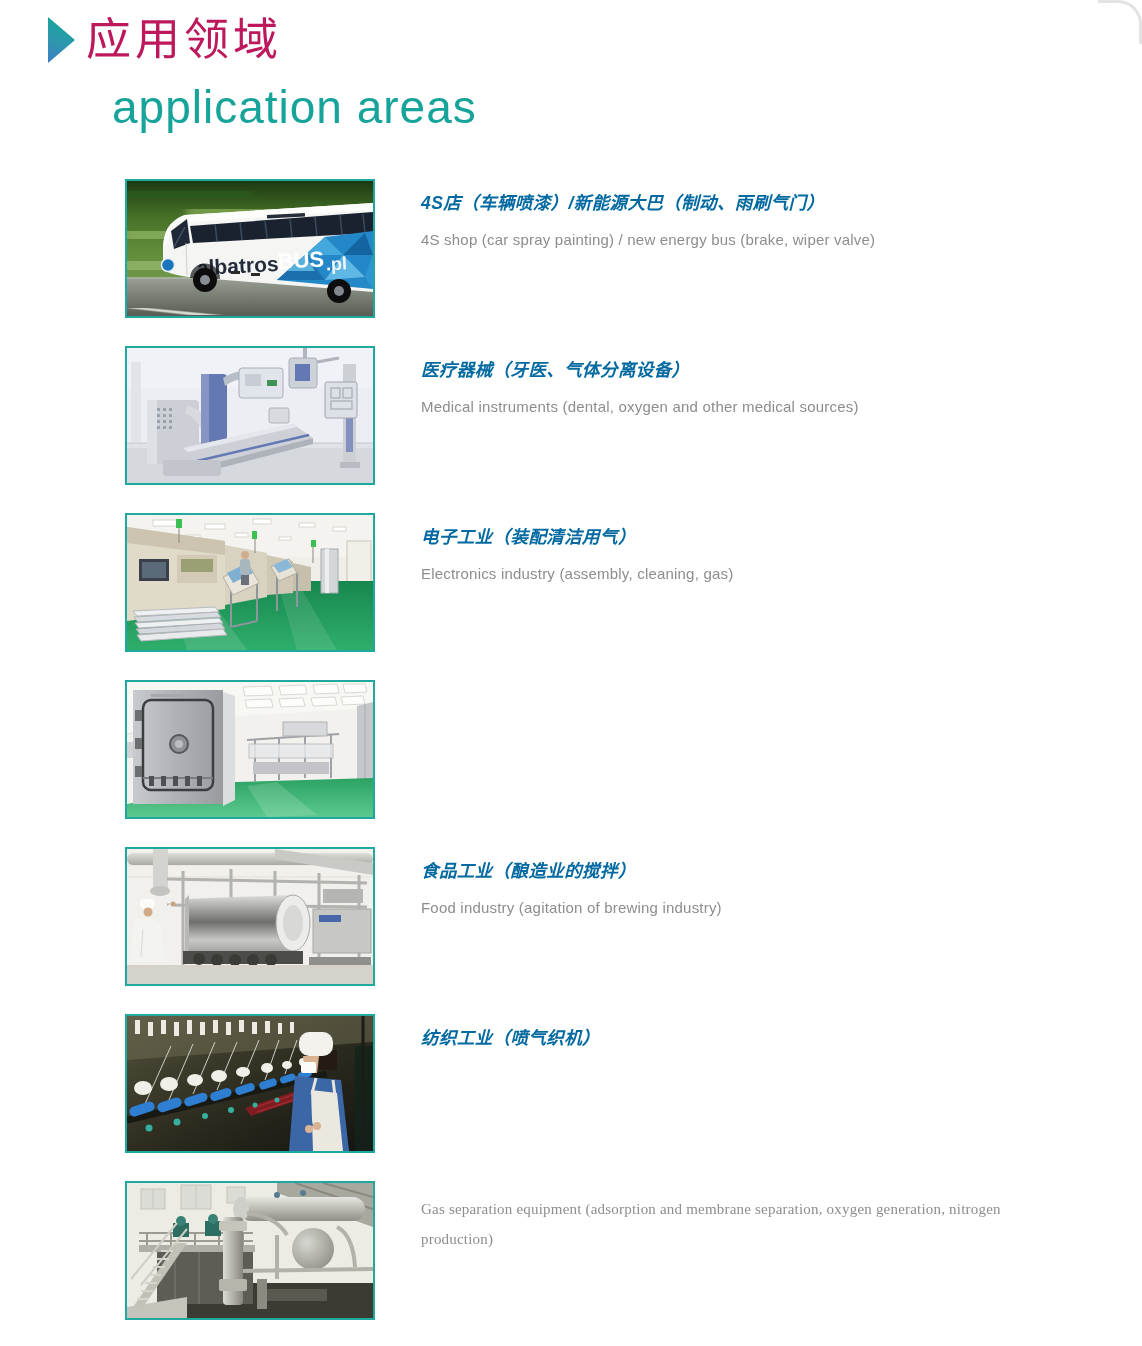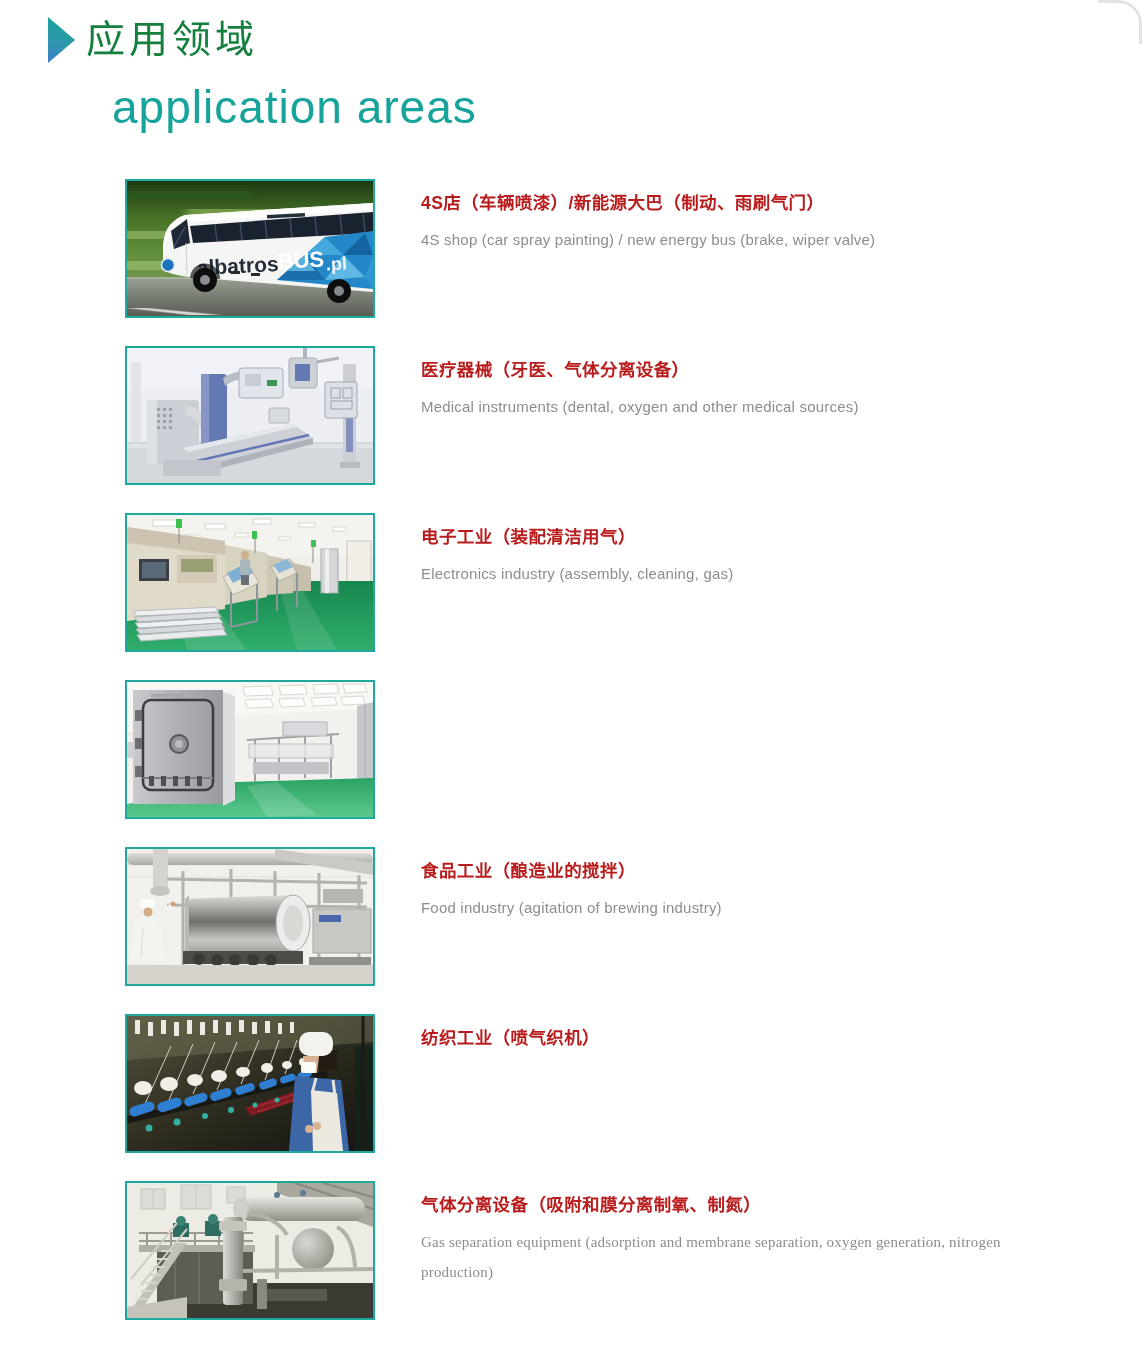--- a/index.html
+++ b/index.html
@@ -15,38 +15,38 @@
     border-top-right-radius:24px;
   }
   .header { padding:16px 0 0 48px; }
   .title-line1 { display:flex; align-items:center; }
   .arrow {
     width:27px; height:46px; flex:0 0 auto;
     clip-path:polygon(0 0,100% 50%,0 100%);
     background:linear-gradient(205deg,#14a59b 15%,#2e98ad 55%,#3e7ec6 100%);
   }
   .cn-title {
-    margin-left:11px; font-size:39px; line-height:48px;
-    color:#15803d; font-weight:400; letter-spacing:4px;
+    margin-left:11px; font-size:45px; line-height:48px;
+    color:#be185d; font-weight:400; letter-spacing:4px;
   }
   .en-title {
     margin-left:64px; margin-top:17px; font-size:46px; line-height:52px;
     color:#16a39a; font-weight:400; letter-spacing:1px;
   }
   .rows { margin-top:46px; }
   .row { display:flex; align-items:flex-start; margin:0 0 28px 125px; }
   .frame {
     flex:0 0 auto; width:250px; height:139px;
     border:2px solid #1fa89d; background:#fff;
   }
   .frame svg { display:block; width:246px; height:135px; }
   .texts { margin-left:46px; padding-top:13px; }
   .cn {
-    font-size:17.5px; font-weight:700; color:#b91c1c;
-    letter-spacing:0.4px; margin:0 0 11px 0; line-height:22px;
+    font-size:17.5px; font-weight:700; color:#0369a1;
+    letter-spacing:0.4px; margin:0 0 11px 0; line-height:22px;font-style:italic;
   }
   .en {
     font-size:15px; font-weight:400; color:#8d8d8d;
     margin:0; line-height:30px; letter-spacing:0.2px;
   }
   .texts.wrap .en { max-width:600px;font-family:Liberation Serif, serif; }
 </style>
 </head>
 <body>
 
@@ -596,18 +596,17 @@
         <g stroke="#b3b2a8" stroke-width="4" fill="none">
           <path d="M120,30 Q150,34 160,52"></path>
           <line x1="116" y1="88" x2="246" y2="86"></line>
           <path d="M210,44 Q226,52 228,84"></path>
           <line x1="150" y1="52" x2="150" y2="96"></line>
         </g>
         <polygon points="0,124 60,114 60,135 0,135" fill="#c6c4ba"></polygon>
       </svg>
     </div>
     <div class="texts wrap">
-      <p class="cn">气体分离设备（吸附和膜分离制氧、制氮）</p>
       <p class="en">Gas separation equipment (adsorption and membrane separation, oxygen generation, nitrogen production)</p>
     </div>
   </div>
 
 </div>
 
 </body></html>

